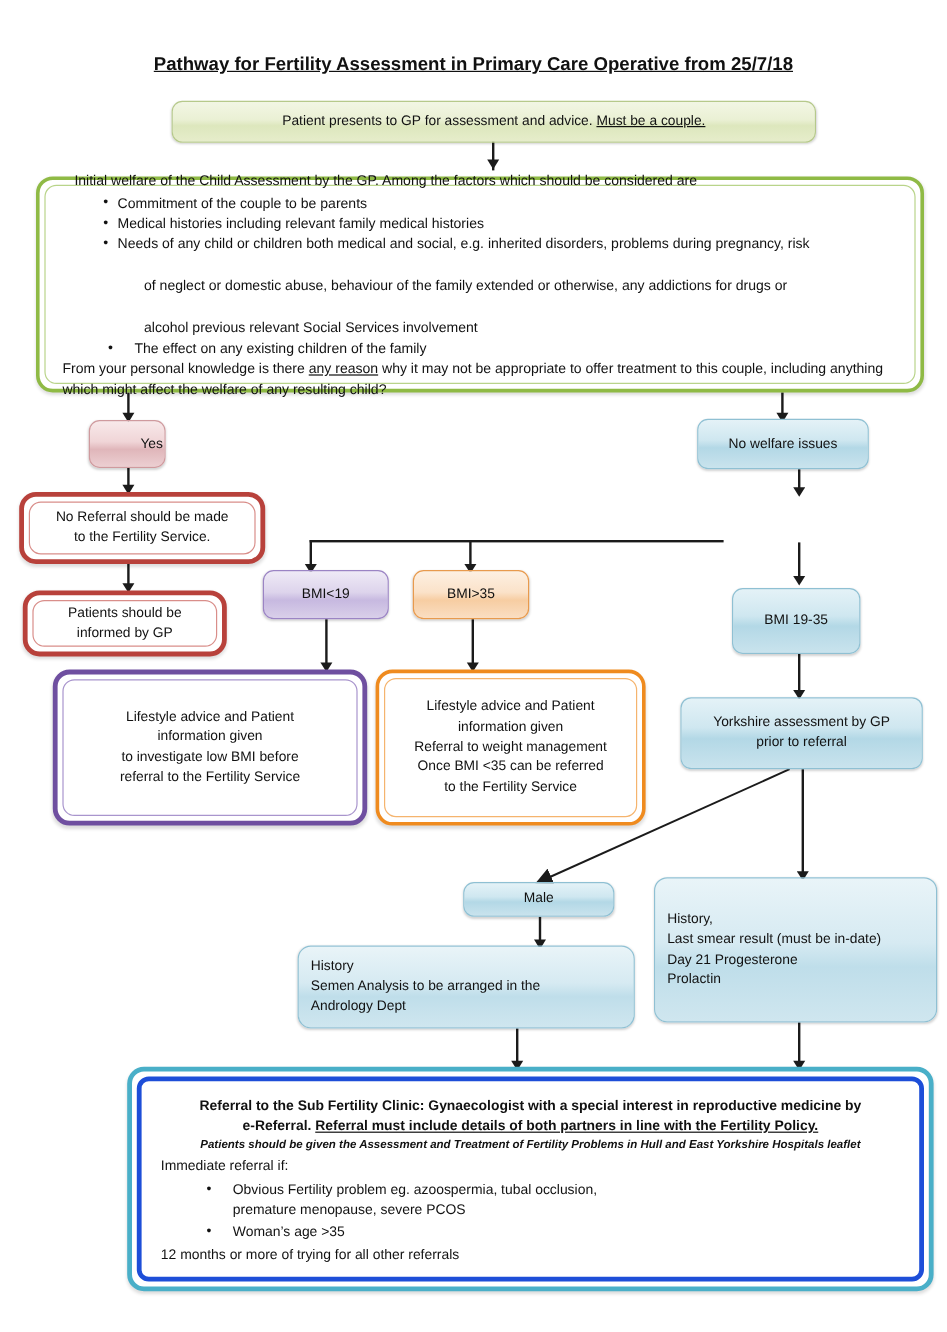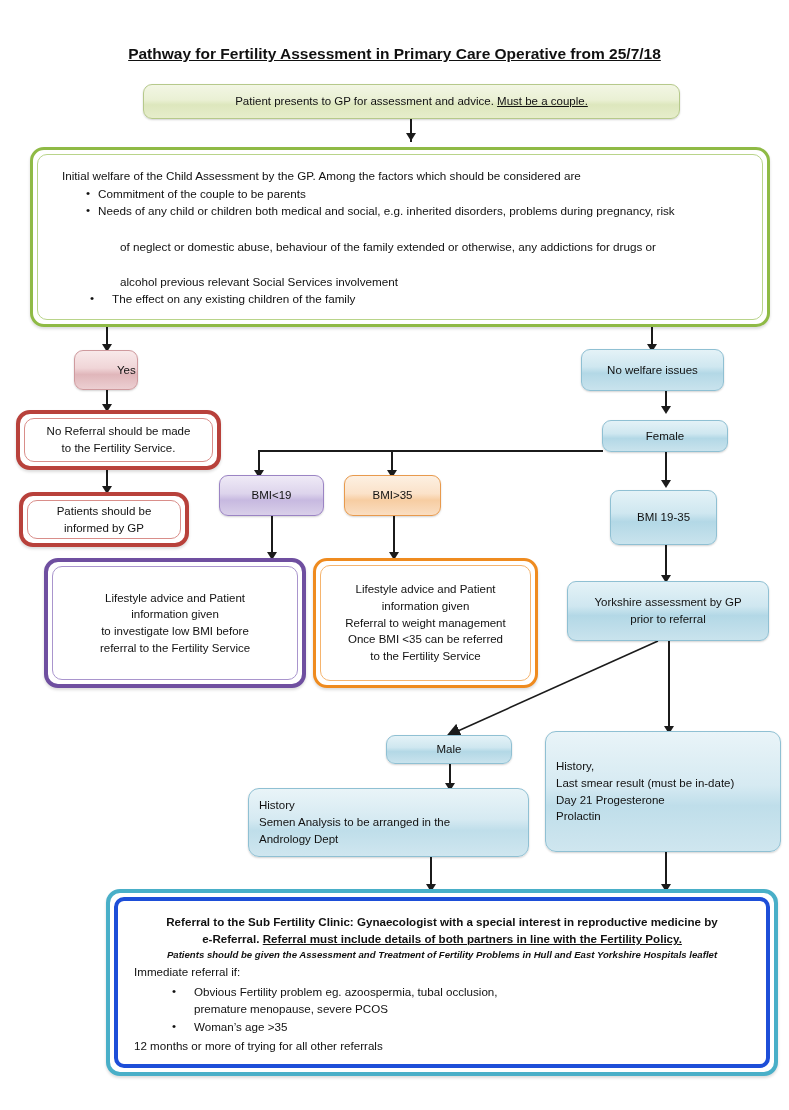--- a/index.html
+++ b/index.html
@@ -229,27 +229,29 @@
       <span>Patient presents to GP for assessment and advice. </span><span class="u">Must be a couple.</span>
     </div>
   </div>
 
   <div class="node framed framed-green" style="left:30px;top:147px;width:740px;height:180px;">
     <div class="innerframe">
       <div id="welfare-body">
         <div class="lead">Initial welfare of the Child Assessment by the GP. Among the factors which should be considered are</div>
         <ul class="blist">
           <li>Commitment of the couple to be parents</li>
+          <li>Medical histories including relevant family medical histories</li>
           <li>
             <span>Needs of any child or children both medical and social, e.g. inherited disorders, problems during pregnancy, risk</span>
             <span class="cont">of neglect or domestic abuse, behaviour of the family extended or otherwise, any addictions for drugs or</span>
             <span class="cont">alcohol previous relevant Social Services involvement</span>
           </li>
           <li class="sub">The effect on any existing children of the family</li>
         </ul>
+        <div class="tail"><span>From your personal knowledge is there </span><span class="u">any reason</span><span> why it may not be appropriate to offer treatment to this couple, including anything which might affect the welfare of any resulting child?</span></div>
       </div>
     </div>
   </div>
 
   <div class="node pill pill-pink" style="left:74px;top:350px;width:64px;height:40px;">
     <div class="inner">Yes</div>
   </div>
 
   <div class="node framed framed-red" style="left:16px;top:410px;width:205px;height:60px;border-radius:14px;">
     <div class="innerframe">
@@ -266,23 +268,20 @@
         <div>Patients should be</div>
         <div>informed by GP</div>
       </div>
     </div>
   </div>
 
   <div class="node pill pill-blue" style="left:581px;top:349px;width:143px;height:42px;">
     <div class="inner">No welfare issues</div>
   </div>
 
-  <div class="node pill pill-blue" style="left:602px;top:420px;width:126px;height:32px;">
-    <div class="inner">Female</div>
-  </div>
 
   <div class="node pill pill-purple" style="left:219px;top:475px;width:105px;height:41px;">
     <div class="inner">BMI&lt;19</div>
   </div>
 
   <div class="node pill pill-orange" style="left:344px;top:475px;width:97px;height:41px;">
     <div class="inner">BMI&gt;35</div>
   </div>
 
   <div class="node pill pill-blue" style="left:610px;top:490px;width:107px;height:55px;">

